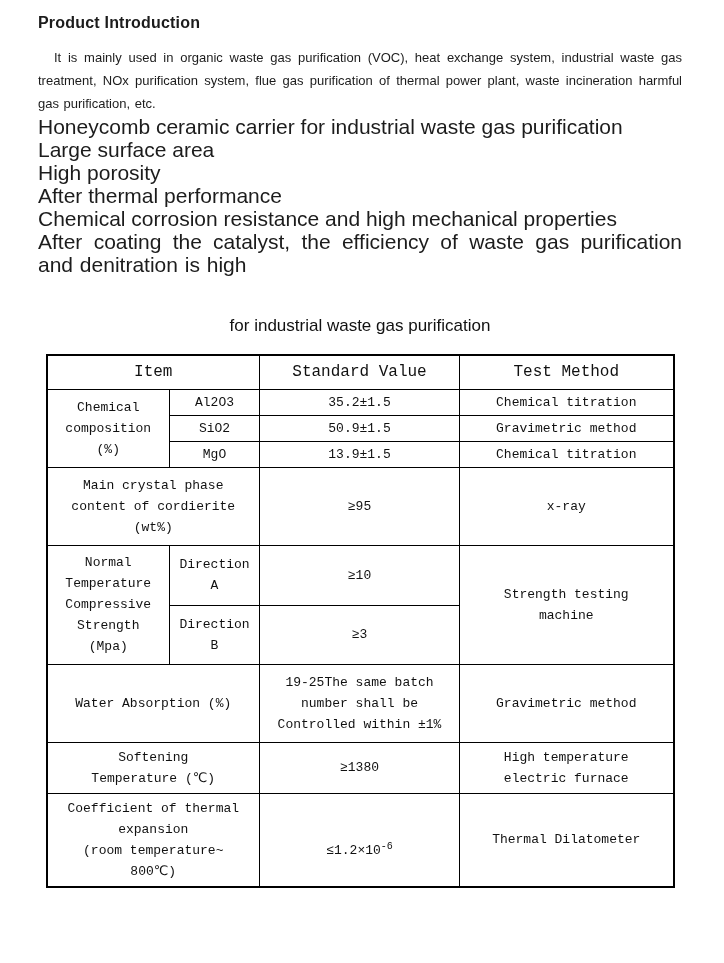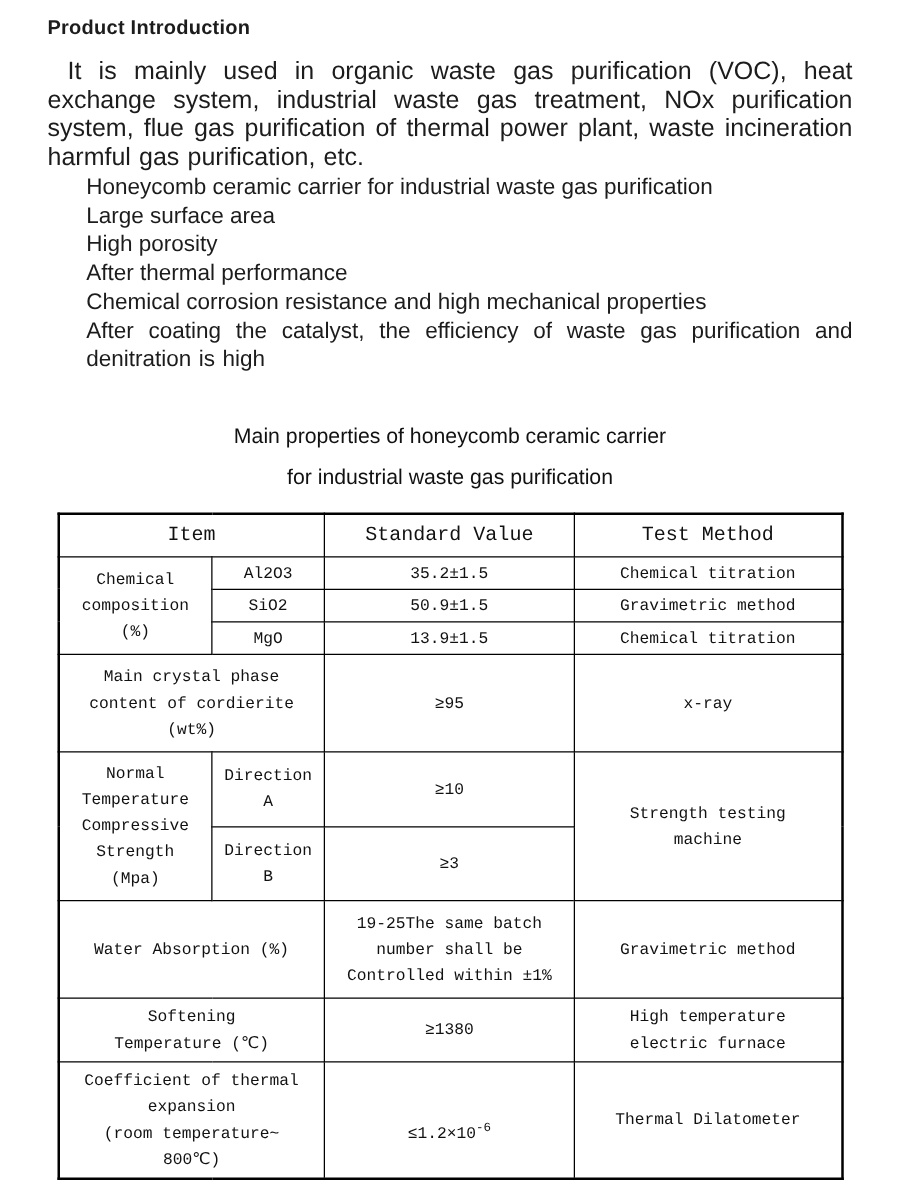--- a/index.html
+++ b/index.html
@@ -14,30 +14,29 @@
   .content {
     padding: 14px 42px 0 38px;
   }
   .heading {
     font-size: 16px;
     font-weight: 600;
     letter-spacing: 0.2px;
     margin-bottom: 14px;
   }
   .intro {
-    font-size: 20px;
+    font-size: 13px;
     line-height: 23px;
     text-align: justify;
     text-indent: 16px;
     word-spacing: 1px;
   }
   .features .feature {
-    font-size: 18px;
+    font-size: 21px;
     line-height: 23px;
-    margin-left: 31px;
   }
   .features .feature.justify {
     text-align: justify;
     word-spacing: 1px;
   }
   .table-title {
     margin-top: 33px;
     text-align: center;
     font-size: 17px;
     font-weight: 500;
@@ -91,21 +90,20 @@
   <div class="features">
     <div class="feature">Honeycomb ceramic carrier for industrial waste gas purification</div>
     <div class="feature">Large surface area</div>
     <div class="feature">High porosity</div>
     <div class="feature">After thermal performance</div>
     <div class="feature">Chemical corrosion resistance and high mechanical properties</div>
     <div class="feature justify">After coating the catalyst, the efficiency of waste gas purification and denitration is high</div>
   </div>
 
   <div class="table-title">
-    <div>Main properties of honeycomb ceramic carrier</div>
     <div>for industrial waste gas purification</div>
   </div>
 
   <table class="props">
     <colgroup>
       <col style="width:123px">
       <col style="width:90px">
       <col style="width:200px">
       <col style="width:214px">
     </colgroup>

